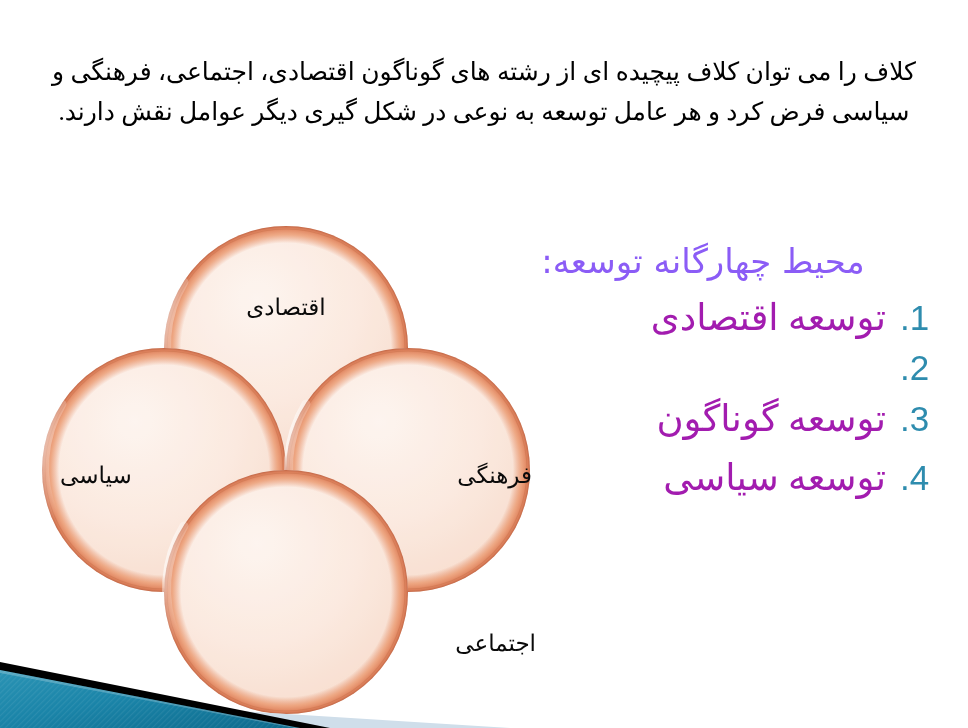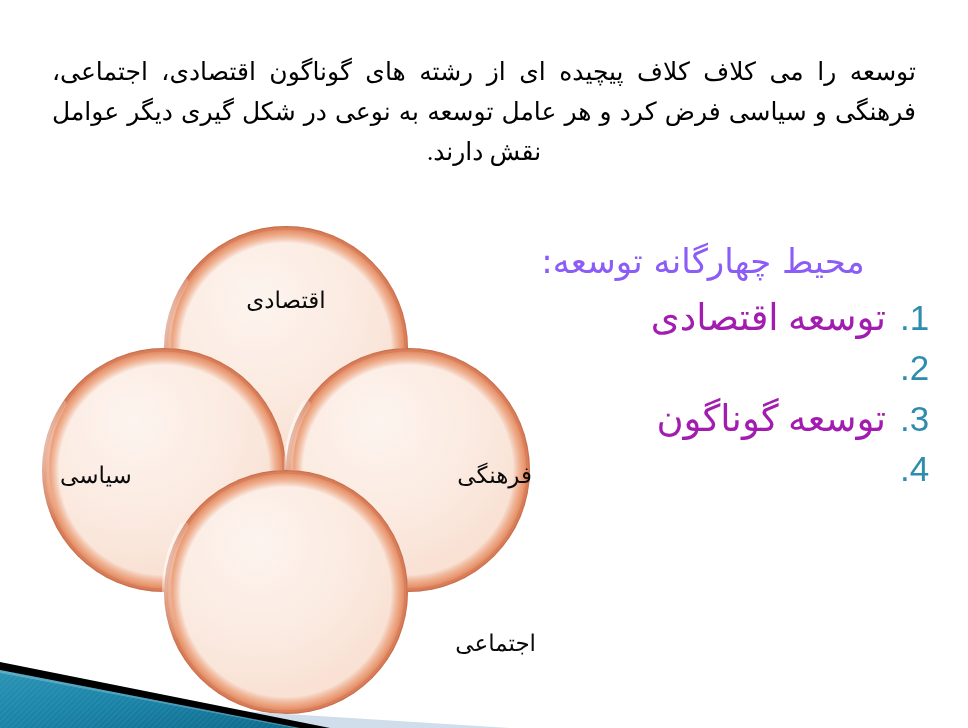--- a/index.html
+++ b/index.html
@@ -53,21 +53,21 @@
     position: absolute;
     direction: rtl;
     font-family: "Liberation Serif", "DejaVu Serif", serif;
     font-size: 23px;
     color: #0a0a0a;
     white-space: nowrap;
     pointer-events: none;
     text-align: center;
   }
 
-  #venn-label-top    { top: 65px;  left: 0; width: 100%; }
+  #venn-label-top    { top: 72px;  left: 0; width: 100%; }
   #venn-label-right  { top: 240px; right: 4px; }
   #venn-label-bottom { top: 408px; left: 0; width: 100%; text-align: right; }
   #venn-label-left   { top: 240px; left: 24px; }
 
   
   #content-column {
     position: absolute;
     top: 240px;
     right: 24px;
     width: 490px;
@@ -131,21 +131,21 @@
     height: 92px;
     pointer-events: none;
   }
   #corner-decoration svg { display: block; width: 100%; height: 100%; }
 </style>
 </head>
 <body>
 
 <div id="slide">
 
-  <div id="intro-paragraph">توسعه را می کلاف کلاف پیچیده ای از رشته های گوناگون اقتصادی، اجتماعی، فرهنگی و  سیاسی فرض کرد و  هر  عامل توسعه به نوعی در شکل گیری دیگر عوامل نقش دارند.</div>
+  <div id="intro-paragraph">کلاف را می توان کلاف پیچیده ای از رشته های گوناگون اقتصادی، اجتماعی، فرهنگی و  سیاسی فرض کرد و  هر  عامل توسعه به نوعی در شکل گیری دیگر عوامل نقش دارند.</div>
 
   <div id="venn-diagram">
     <svg viewBox="0 0 500 460" xmlns="http://www.w3.org/2000/svg">
       <defs>
 
         <radialGradient id="gradBody" cx="38%" cy="30%" r="78%">
           <stop offset="0%" stop-color="#fdf3ed"></stop>
           <stop offset="55%" stop-color="#fbe6da"></stop>
           <stop offset="100%" stop-color="#f6d6c4"></stop>
         </radialGradient>
@@ -213,20 +213,21 @@
       </li>
       <li class="dev-list-item">
         <span class="dev-item-marker">.2</span>
       </li>
       <li class="dev-list-item">
         <span class="dev-item-marker">.3</span>
         <span class="dev-item-text">توسعه گوناگون</span>
       </li>
       <li class="dev-list-item">
         <span class="dev-item-marker">.4</span>
+        <span class="dev-item-text">توسعه سیاسی</span>
       </li>
     </ol>
   </div>
 
   <div id="corner-decoration">
     <svg viewBox="0 0 540 92" xmlns="http://www.w3.org/2000/svg" preserveAspectRatio="none">
       <defs>
         <linearGradient id="gradTeal" x1="0%" y1="0%" x2="100%" y2="100%">
           <stop offset="0%" stop-color="#2a93b4"></stop>
           <stop offset="45%" stop-color="#1a84a8"></stop>

